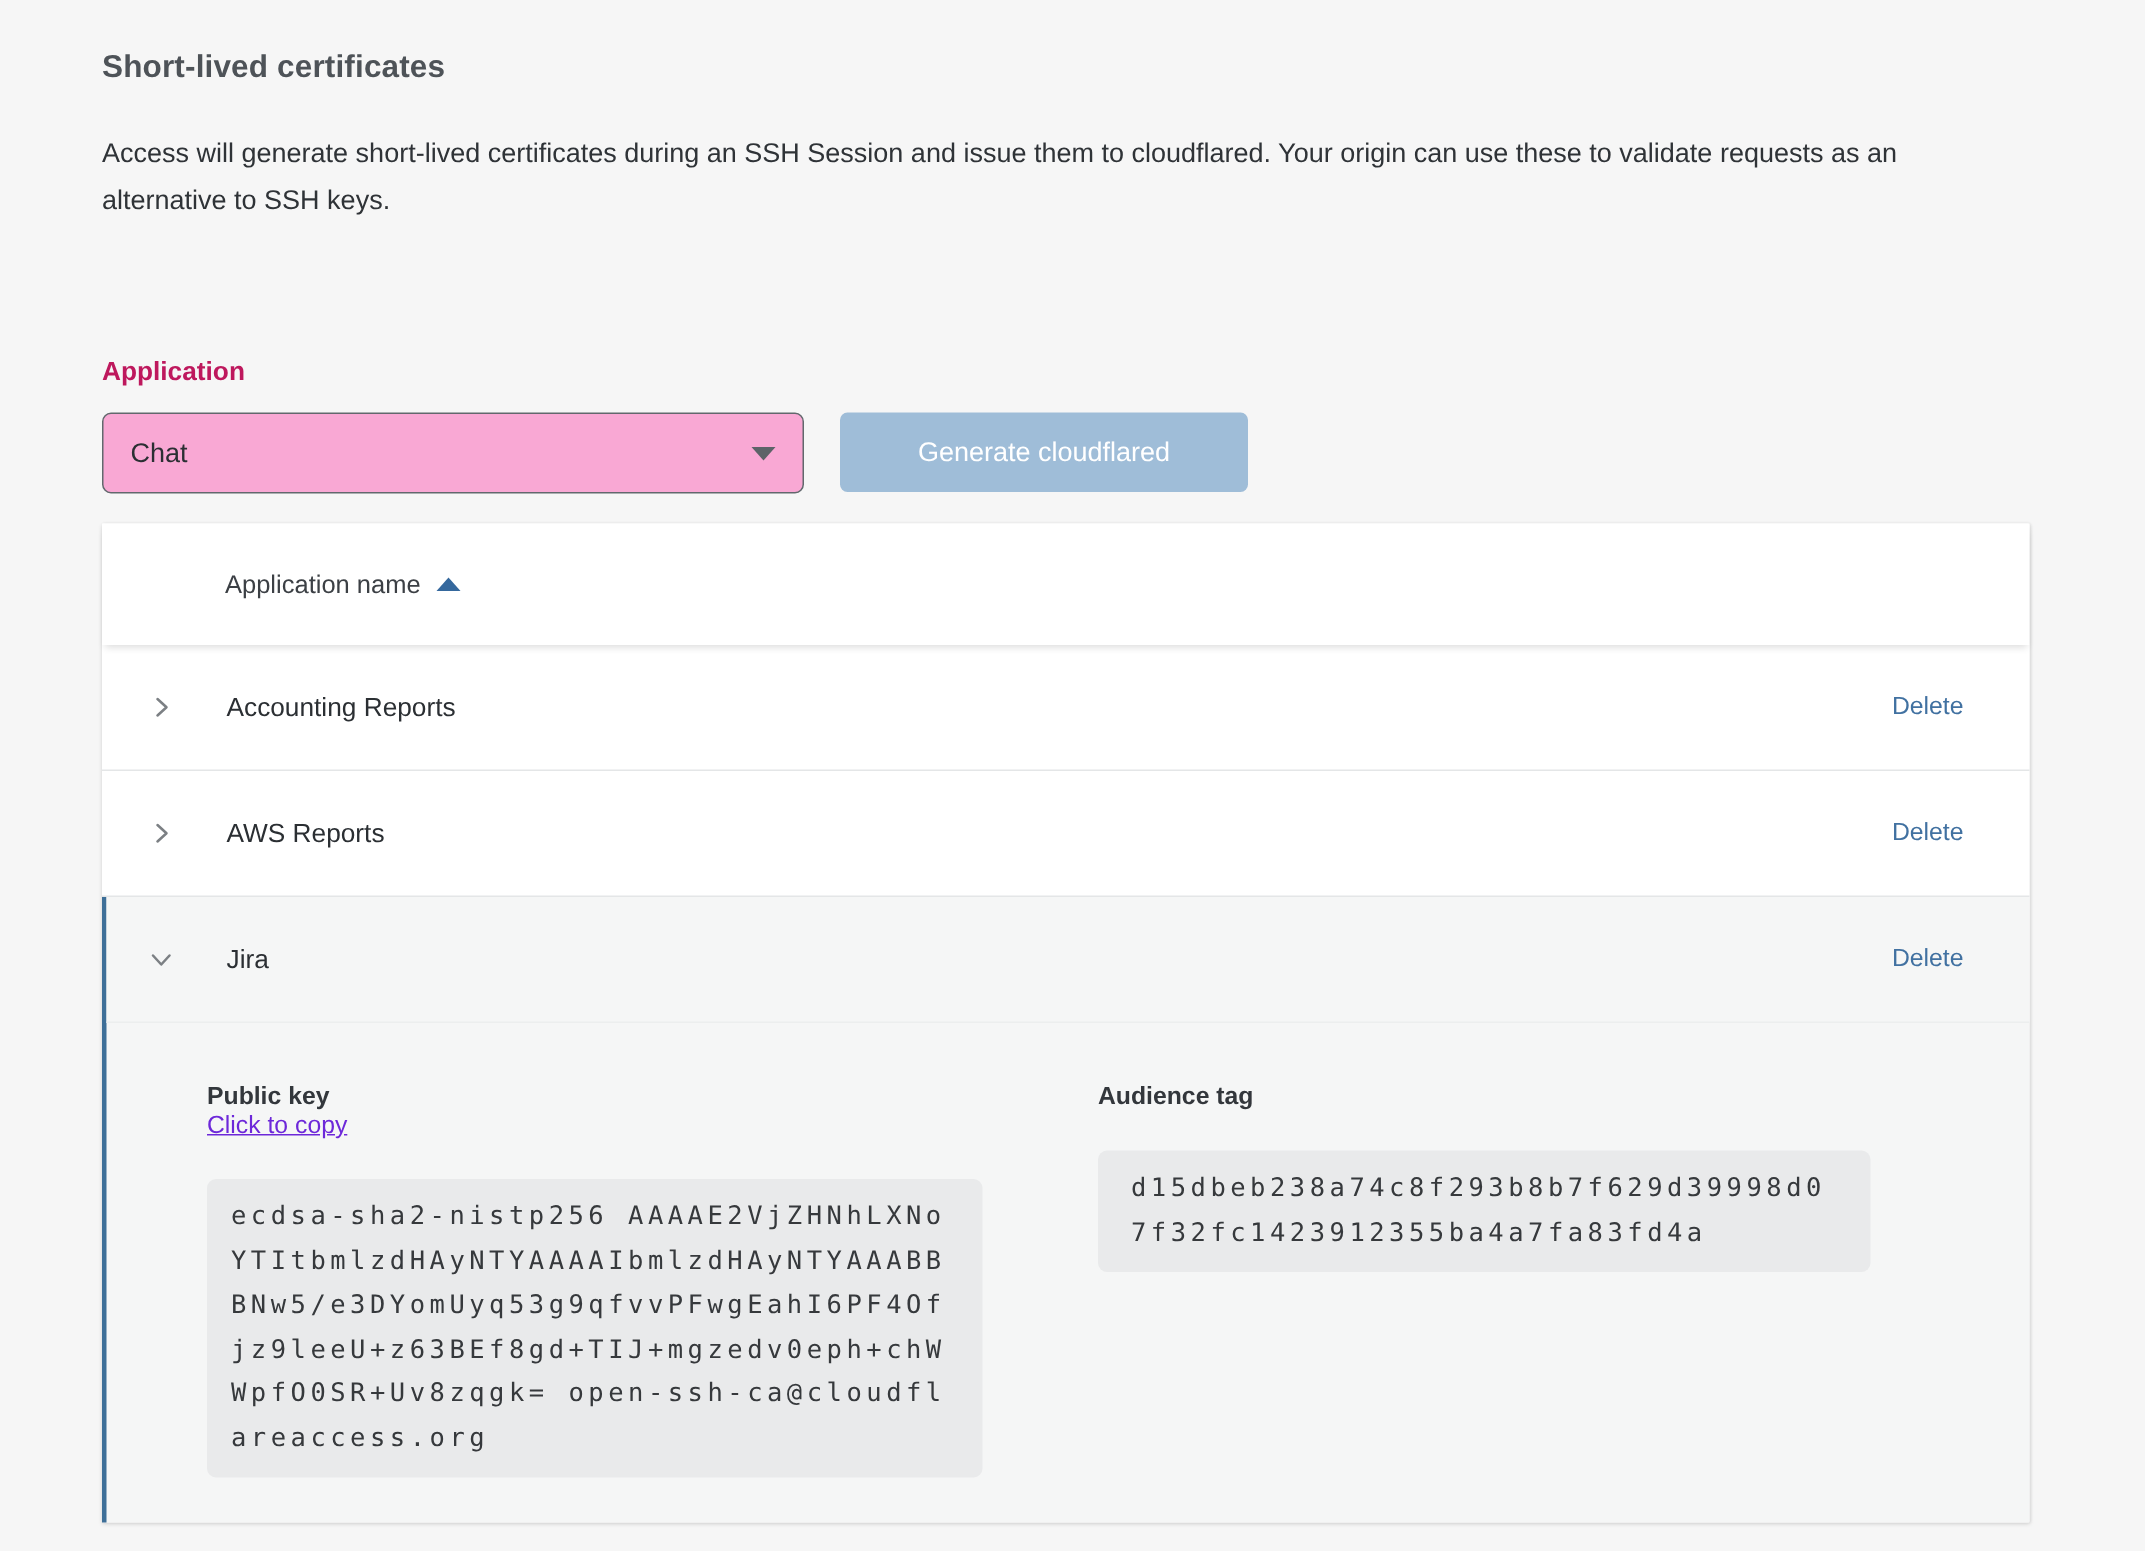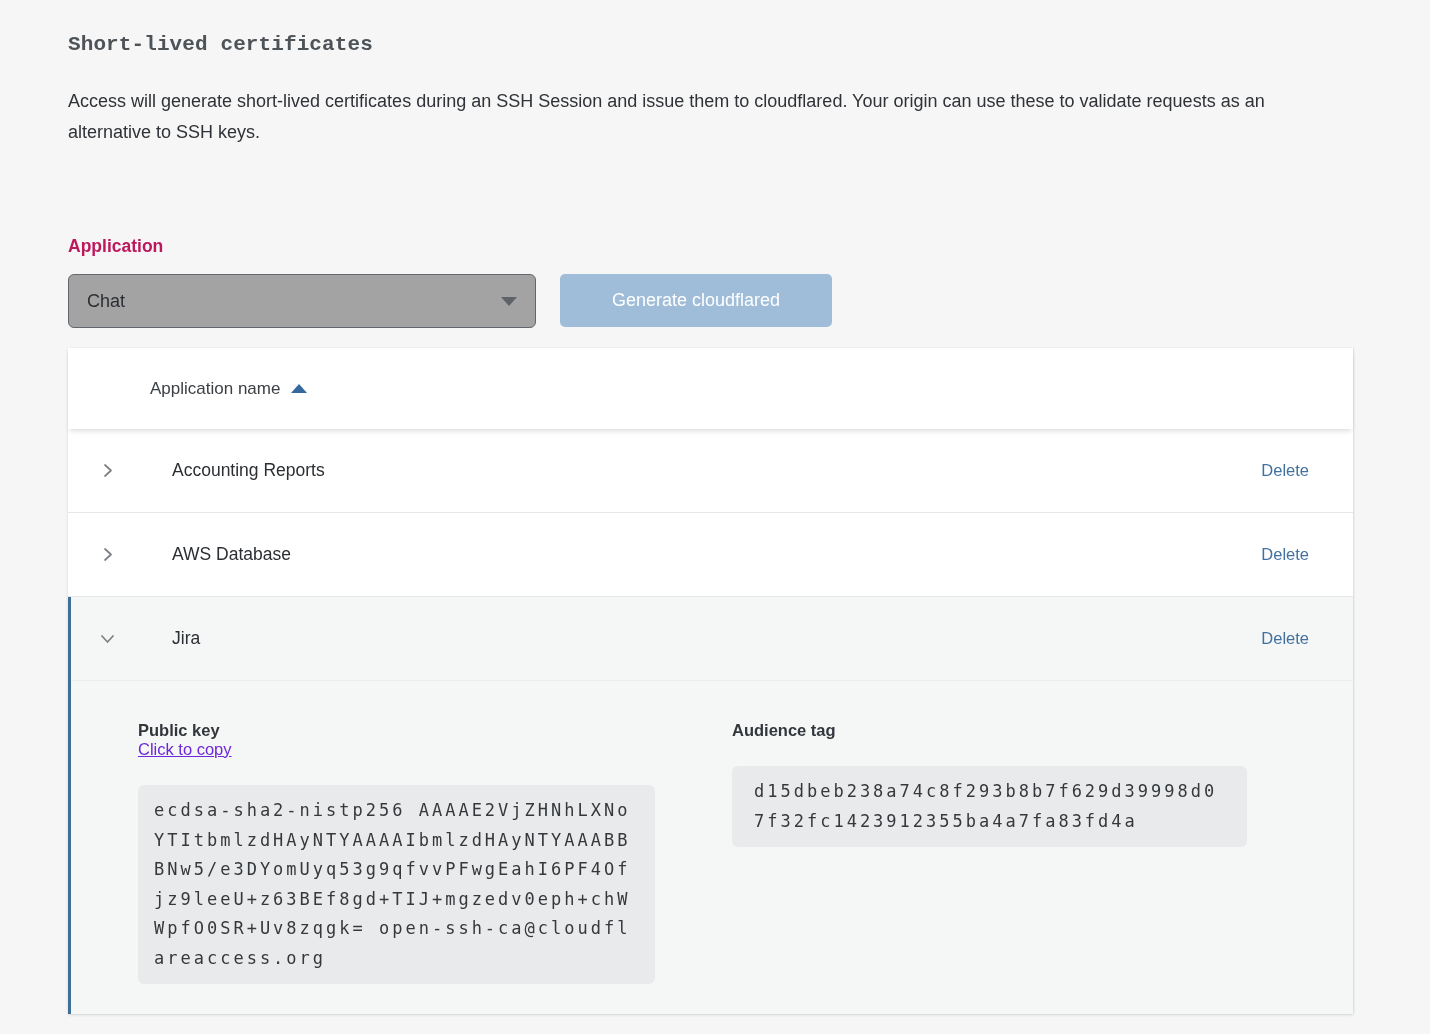--- a/index.html
+++ b/index.html
@@ -10,41 +10,40 @@
     color: #33373b;
     overflow: hidden;
   }
   .page { padding: 33px 77px 20px 68px; }
 
   .page-title {
     font-size: 21px;
     font-weight: bold;
     color: #4e5358;
     letter-spacing: 0.1px;
-    font-family: Liberation Mono, monospace;
   }
   .description {
     margin-top: 30px;
     font-size: 18px;
     line-height: 31px;
     color: #2f3337;
     max-width: 1275px;
   }
 
   .app-label {
     display: block;
     margin-top: 88px;
     font-size: 17.5px;
     font-weight: bold;
     color: #be185d;
   }
   .controls { margin-top: 17px; display: flex; gap: 24px; align-items: stretch; }
   .select {
     width: 468px; height: 54px;
-    background: #a3a3a3;
+    background: #f9a8d4;
     border: 1.5px solid #62686d;
     border-radius: 6px;
     display: flex; align-items: center;
     padding: 0 18px;
     cursor: pointer;
   }
   .select-value { font-size: 18px; color: #2b2f33; flex: 1; }
   .caret {
     width: 0; height: 0;
     border-left: 8px solid transparent;
@@ -90,21 +89,21 @@
 
   .row {
     height: 84px;
     display: flex; align-items: center;
     padding-left: 31px; padding-right: 44px;
     border-bottom: 1px solid #e4e6e7;
     background: #ffffff;
     cursor: pointer;
   }
   .chev { width: 17px; height: 17px; display: inline-flex; align-items: center; justify-content: center; cursor: pointer; }
-  .row-name { margin-left: 56px; font-size: 17.5px; color: #2b2f33; }
+  .row-name { margin-left: 35px; font-size: 17.5px; color: #2b2f33; }
   .delete {
     margin-left: auto;
     font-size: 16.5px;
     color: #4171a1;
     text-decoration: none;
     cursor: pointer;
   }
 
   .expanded-wrap {
     border-left: 3px solid #3e6f98;
@@ -184,21 +183,21 @@
       <span class="row-name">Accounting Reports</span>
       <a class="delete">Delete</a>
     </div>
 
     <div class="row">
       <span class="chev">
         <svg width="17" height="17" viewBox="0 0 17 17">
             <path d="M6 3 L12 8.5 L6 14" stroke="#7c8084" stroke-width="1.7" fill="none" stroke-linecap="round" stroke-linejoin="round"></path>
           </svg>
       </span>
-      <span class="row-name">AWS Database</span>
+      <span class="row-name">AWS Reports</span>
       <a class="delete">Delete</a>
     </div>
 
     <div class="expanded-wrap">
       <div class="row">
         <span class="chev">
           <svg width="17" height="17" viewBox="0 0 17 17">
               <path d="M3 6 L8.5 12 L14 6" stroke="#7c8084" stroke-width="1.7" fill="none" stroke-linecap="round" stroke-linejoin="round"></path>
             </svg>
         </span>

